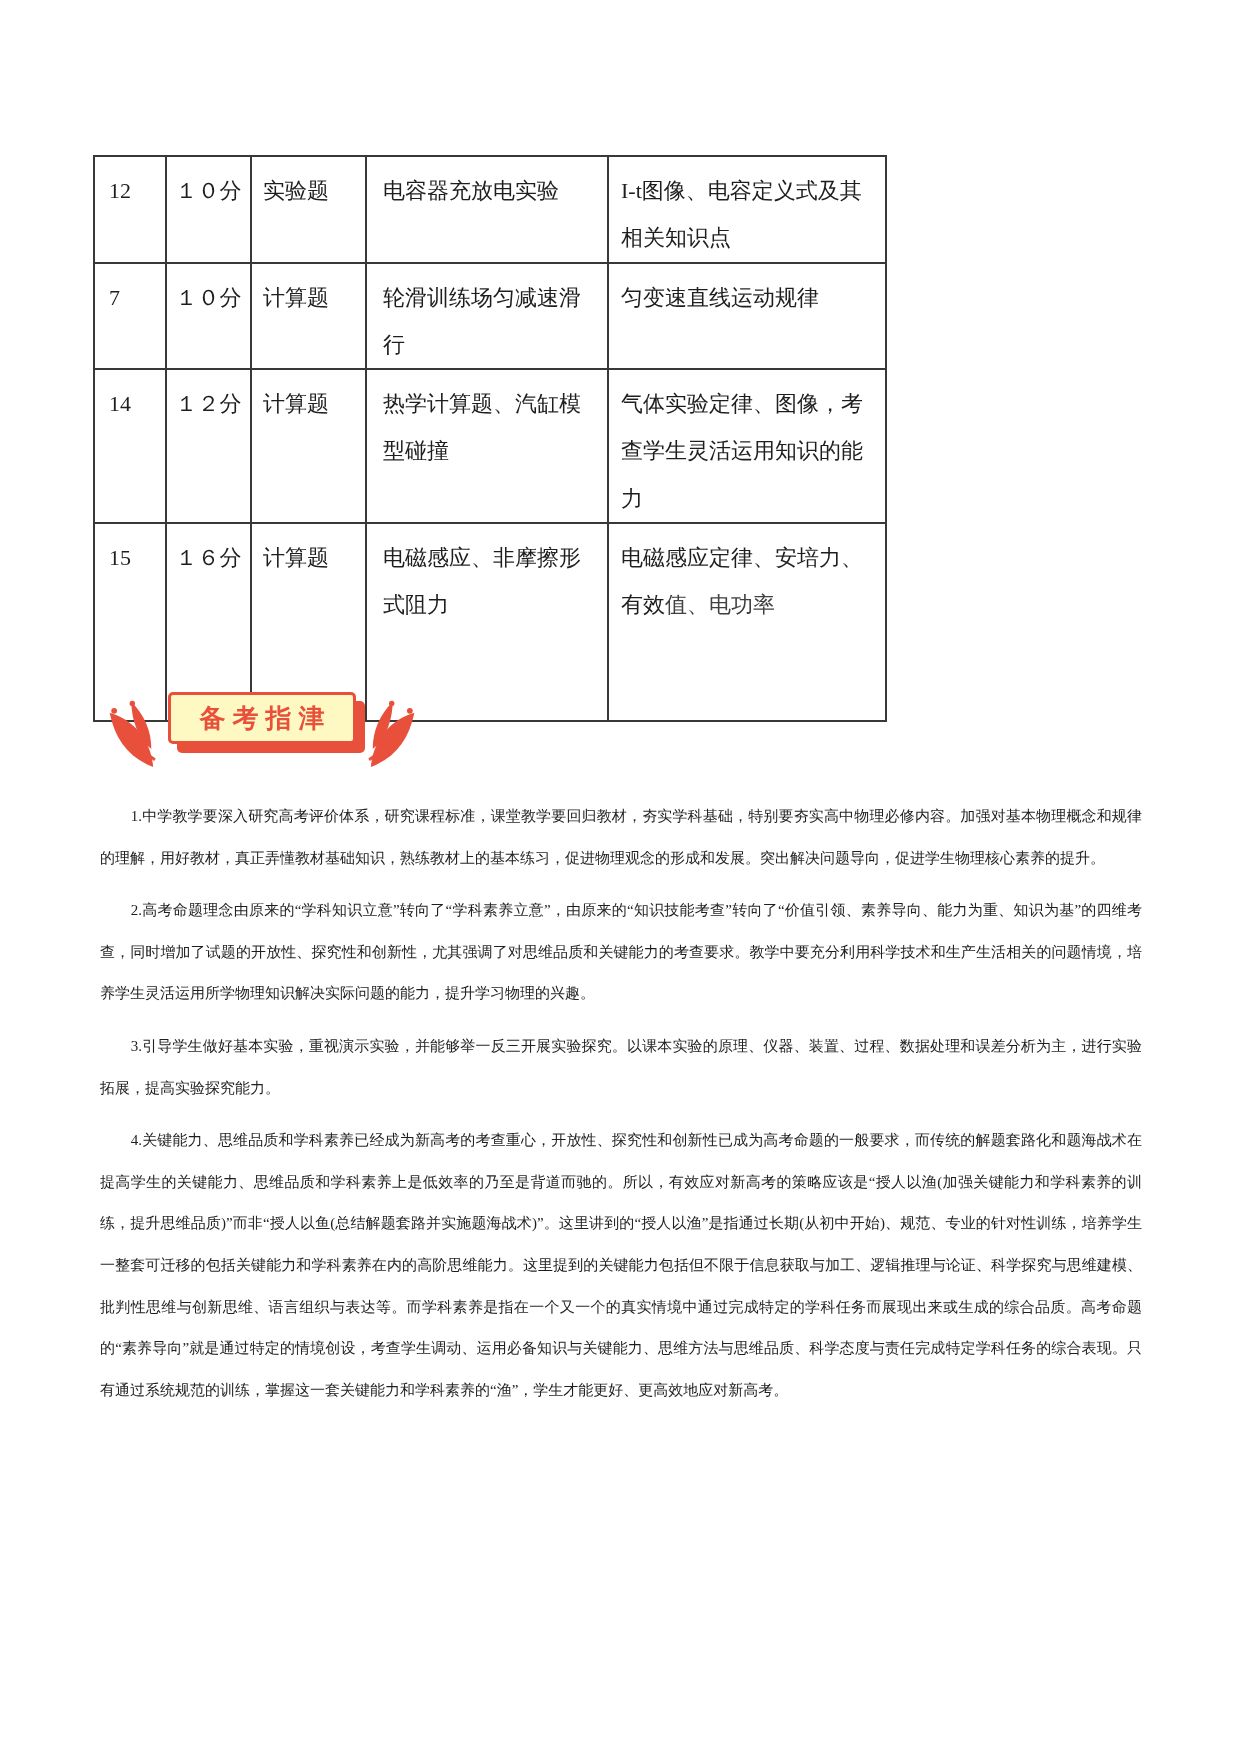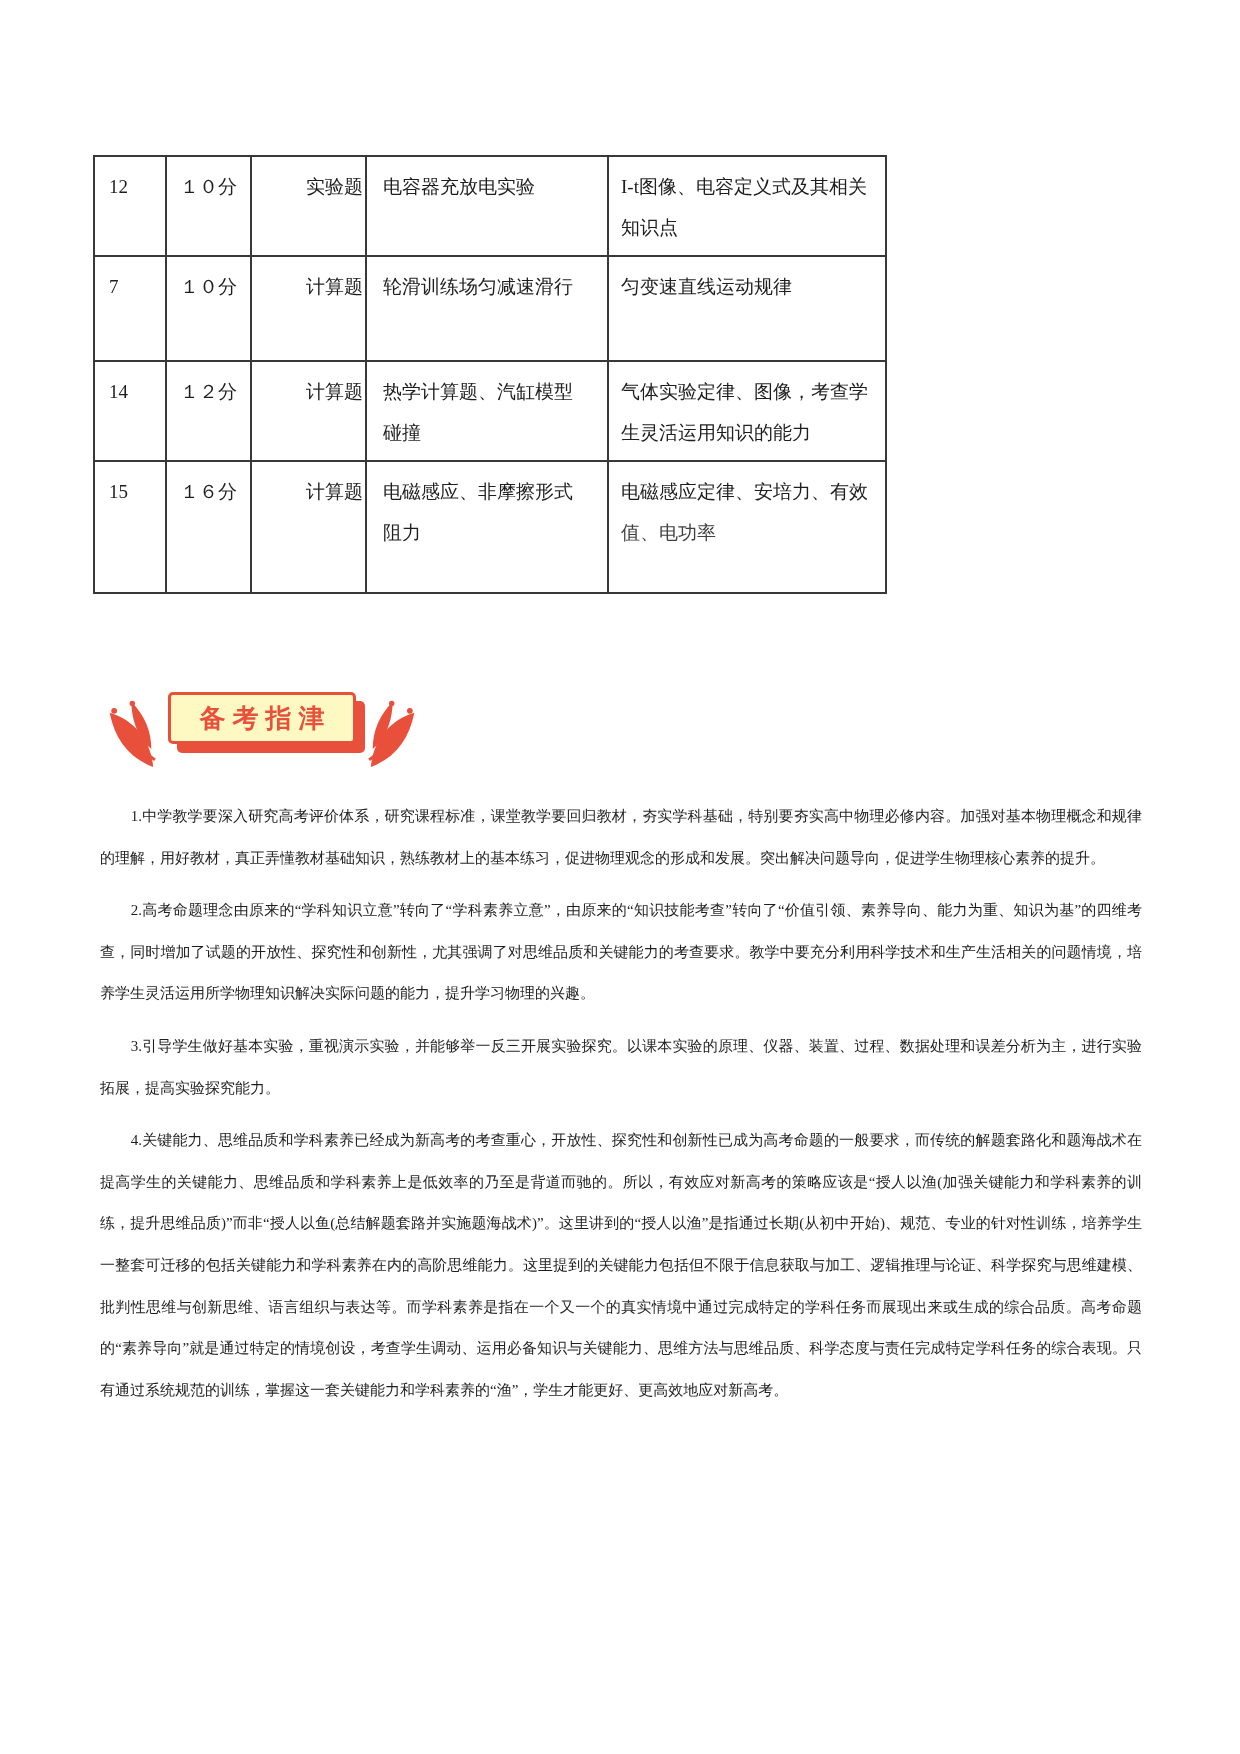--- a/index.html
+++ b/index.html
@@ -24,33 +24,33 @@
     position: absolute;
     left: 93px;
     top: 155px;
     width: 792px;
     border-collapse: collapse;
     table-layout: fixed;
   }
   .doc-table td {
     border: 2px solid #383838;
     vertical-align: top;
-    font-size: 19px;
+    font-size: 22px;
     line-height: 2.15;
     padding: 10px 8px 0 12px;
     color: #1e1e1e;
     word-break: break-all;
   }
   .doc-table tr.r0 { height: 100px; }
   .doc-table tr.r1 { height: 105px; }
   .doc-table tr.r2 { height: 100px; margin-top: 28px; }
-  .doc-table tr.r3 { height: 132px; }
+  .doc-table tr.r3 { height: 198px; }
   .doc-table td.c-num   { padding-left: 14px; }
   .doc-table td.c-score { text-align: center; padding-left: 2px; padding-right: 2px; }
-  .doc-table td.c-type  { text-align: right; padding-left: 11px; padding-right: 2px; }
+  .doc-table td.c-type  { text-align: left; padding-left: 11px; padding-right: 2px; }
   .doc-table td.c-content { padding: 10px 26px 0 16px; }
   .doc-table td.c-points  { padding: 10px 8px 0 12px; }
   .doc-table .blue { color: #404040; }
 
   
   .banner {
     position: absolute;
     left: 106px;
     top: 692px;
     display: flex;

